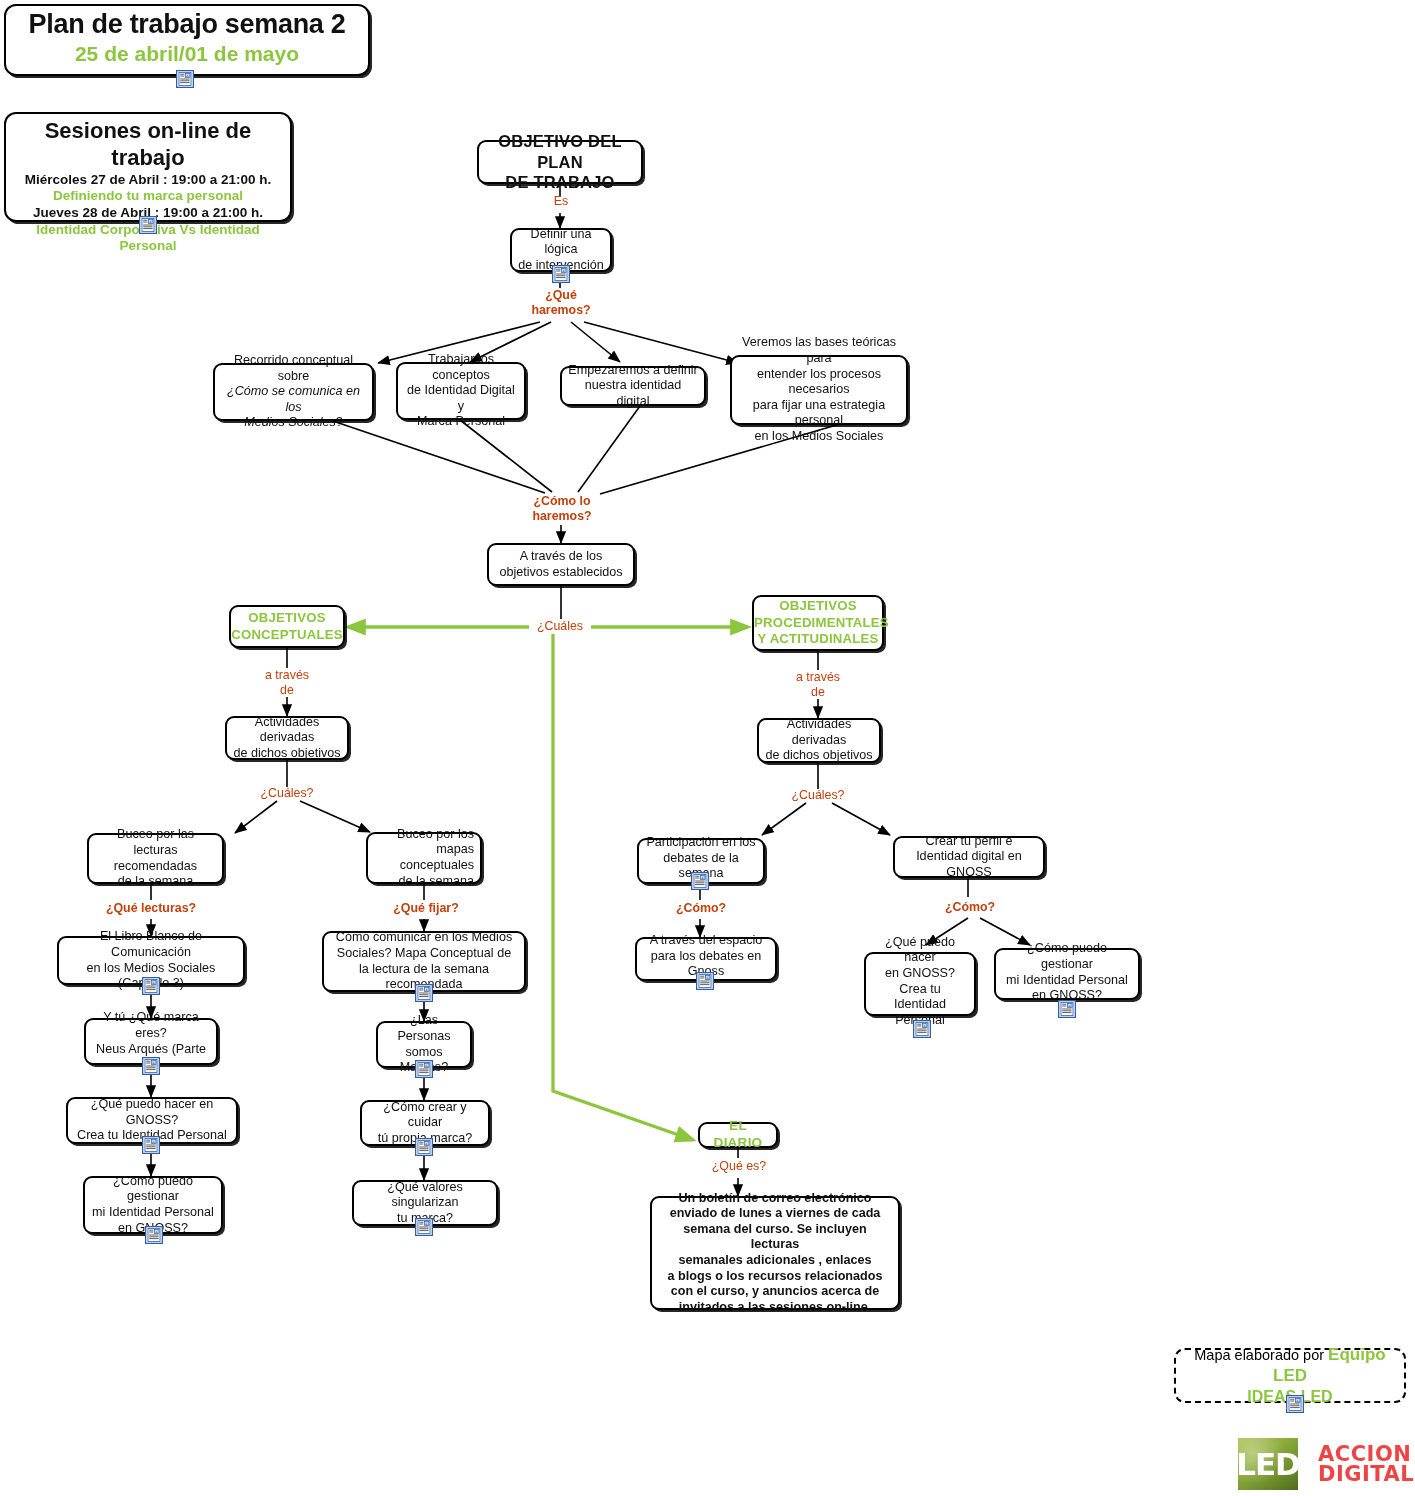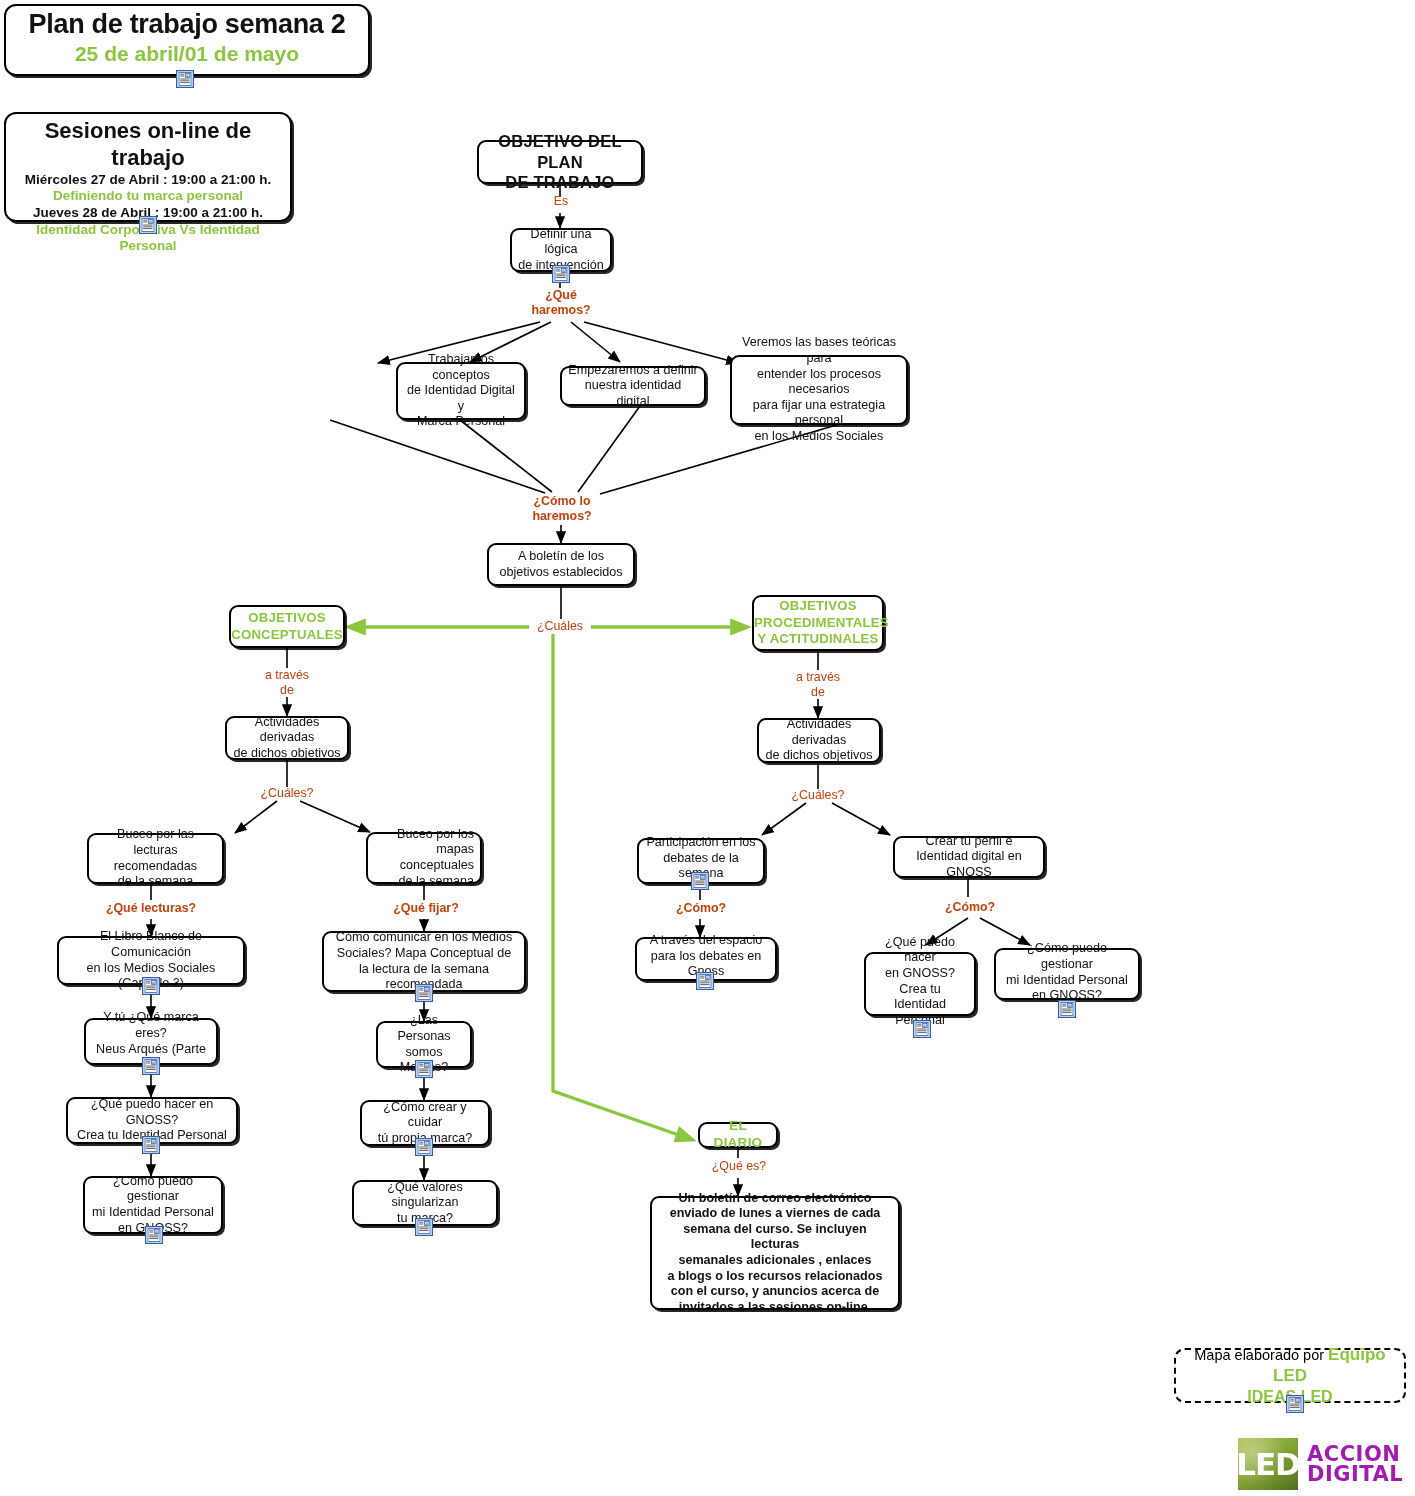--- a/index.html
+++ b/index.html
@@ -78,21 +78,21 @@
   .logo{position:absolute;z-index:3;display:flex;align-items:center;}
   .logo-mark{
     width:60px;height:52px;
     background:
       radial-gradient(circle at 25% 30%, rgba(255,255,255,0.35), rgba(255,255,255,0) 55%),
       linear-gradient(145deg,#a9bf4a 0%, #8fae3c 35%, #6f8f2c 70%, #4e6b1e 100%);
     display:flex;align-items:center;justify-content:center;
     color:#fff;font-weight:bold;font-size:31px;letter-spacing:-1px;
     font-family:"DejaVu Sans", sans-serif;
   }
-  .logo-txt{margin-left:9px;line-height:0.96;font-weight:bold;font-size:21px;color:#a21caf;
+  .logo-txt{margin-left:20px;line-height:0.96;font-weight:bold;font-size:21px;color:#ef4444;
             font-family:"DejaVu Sans", sans-serif;letter-spacing:0.5px;}
 </style>
 </head>
 <body>
 
 <div id="canvas">
 
   <svg class="edges" viewBox="0 0 1415 1496">
     <defs>
       <marker id="ah" markerWidth="9" markerHeight="9" refX="7.4" refY="3.2" orient="auto" markerUnits="strokeWidth">
@@ -241,20 +241,27 @@
           <line x1="4.2" y1="12.6" x2="13.6" y2="12.6"></line>
         </g>
       </svg>
     </div>
 
   <div class="lbl b" style="left:516px;top:288px;width:90px;">
     <div>¿Qué</div>
     <div>haremos?</div>
   </div>
 
+  <div class="node" style="left:213px;top:363px;width:161px;height:58px;">
+    <div class="txt n-body-sm">
+      <div>Recorrido conceptual sobre</div>
+      <div class="ital">¿Cómo se comunica en los</div>
+      <div><span class="ital">Medios Sociales</span><span>?</span></div>
+    </div>
+  </div>
 
   <div class="node" style="left:396px;top:362px;width:130px;height:58px;">
     <div class="txt n-body-sm">
       <div>Trabajar los conceptos</div>
       <div>de Identidad Digital y</div>
       <div>Marca Personal</div>
     </div>
   </div>
 
   <div class="node" style="left:560px;top:366px;width:146px;height:40px;">
@@ -273,21 +280,21 @@
     </div>
   </div>
 
   <div class="lbl b" style="left:521px;top:494px;width:82px;">
     <div>¿Cómo lo</div>
     <div>haremos?</div>
   </div>
 
   <div class="node" style="left:487px;top:543px;width:148px;height:43px;">
     <div class="txt n-body-sm">
-      <div>A boletín de los</div>
+      <div>A través de los</div>
       <div>objetivos establecidos</div>
     </div>
   </div>
 
   <div class="lbl" style="left:529px;top:619px;width:62px;background:#fff;">¿Cuáles</div>
 
   <div class="node" style="left:229px;top:605px;width:116px;height:43px;">
     <div class="txt n-green-sm">
       <div>OBJETIVOS</div>
       <div>CONCEPTUALES</div>

